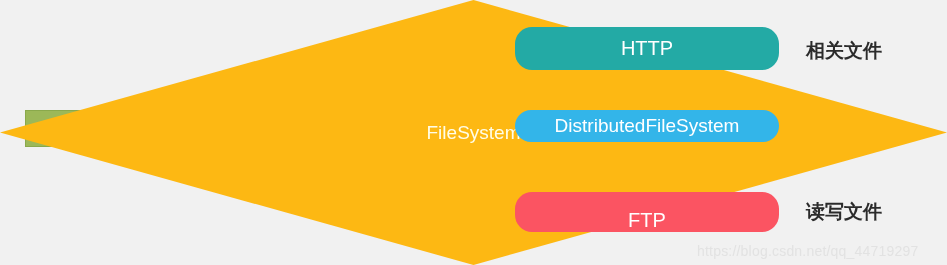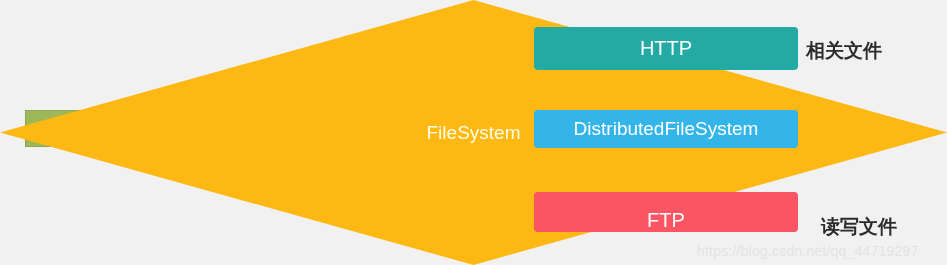--- a/index.html
+++ b/index.html
@@ -63,54 +63,54 @@
     width: 100%;
     height: 100%;
     display: flex;
     align-items: center;
     justify-content: center;
     color: #fffde8;
     font-size: 19px;
   }
   
   .node-pill {
-    left: 534px;
+    left: 515px;
     width: 264px;
-    border-radius: 4px;
+    border-radius: 17px;
     font-size: 20px;
   }
   #node-http {
     top: 27px;
     height: 43px;
     background: #23aaa5;
   }
   #node-dfs {
     top: 110px;
-    height: 38px;
+    height: 32px;
     background: #33b5e9;
     font-size: 19px;
   }
   #node-ftp {
     top: 192px;
     height: 40px;
     background: #fb5462;
     align-items: flex-end;
   }
   
   .annotation {
     position: absolute;
     left: 806px;
     color: #2b2b2b;
     font-size: 19px;
     font-family: "DejaVu Sans", "Liberation Sans", sans-serif;
     white-space: nowrap;
     font-weight: bold;
   }
   #annotation-http { top: 38px; }
-  #annotation-ftp  { top: 214px; margin-left: 15px; }
+  #annotation-ftp  { top: 199px; }
   
   #watermark {
     position: absolute;
     left: 697px;
     top: 243px;
     color: #e2e2e2;
     font-size: 14px;
     letter-spacing: .2px;
     white-space: nowrap;
     font-family: "Liberation Sans", sans-serif;

